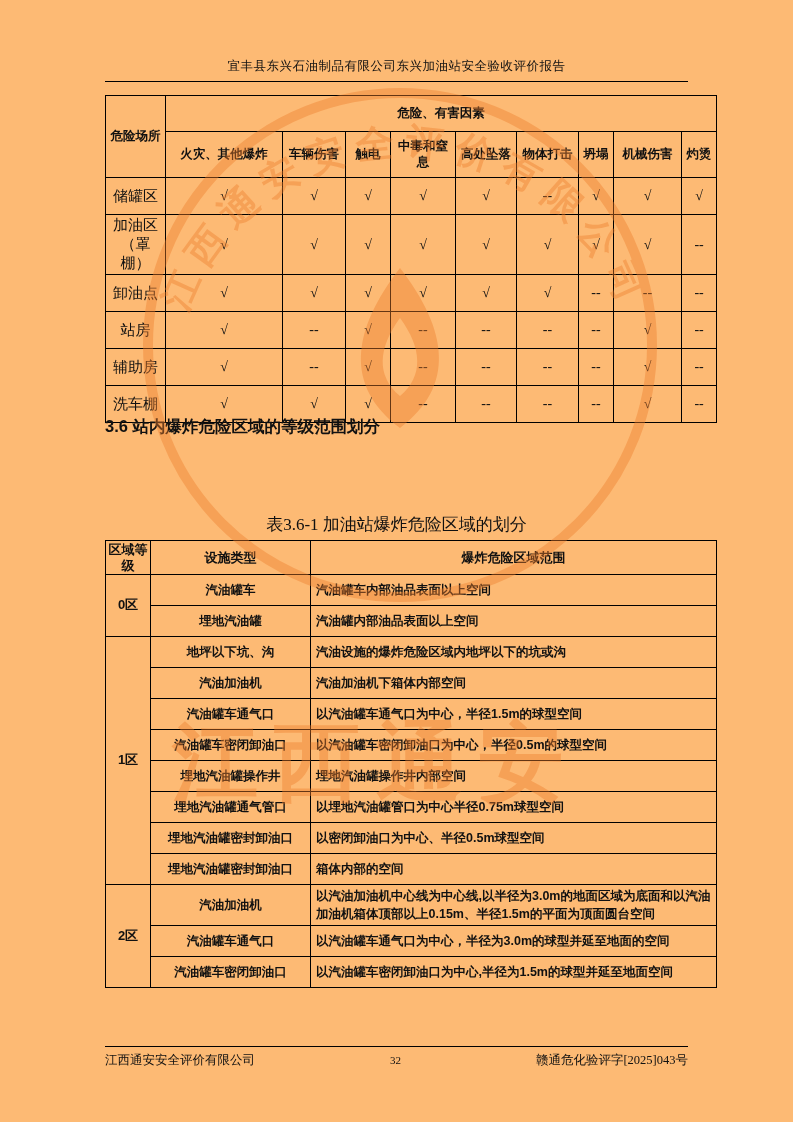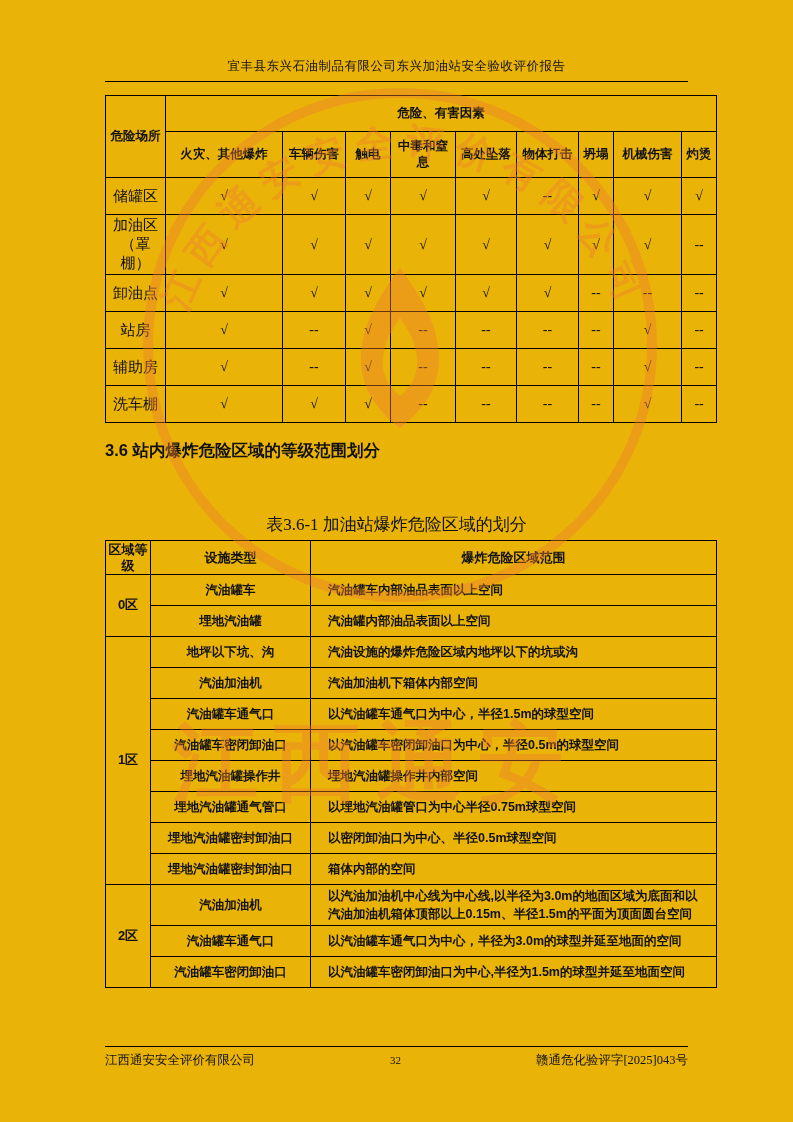--- a/index.html
+++ b/index.html
@@ -1,21 +1,21 @@
 <!DOCTYPE html>
 <html><head>
 <meta charset="utf-8">
 <style>
   * { box-sizing: border-box; }
   html,body { margin:0; padding:0; background:#e8e8e8; }
   .page {
     position: relative;
     width: 793px; height: 1122px;
     margin: 0 auto;
-    background: #eab308;
+    background: #fdba74;
     font-family: "Liberation Serif", "DejaVu Serif", serif;
     color: #111;
     overflow: hidden;
   }
   
   .doc-header {
     position: absolute; top: 58px; left: 105px; width: 583px;
     text-align: center; font-size: 12.5px; letter-spacing: .5px;
     padding-bottom: 6px;
     border-bottom: 1.5px solid #000;
@@ -36,21 +36,21 @@
   }
   .hazard thead tr.h1 { height: 36px; }
   .hazard thead tr.h2 { height: 46px; margin-top: 14px; }
   .hazard tbody tr { height: 37px; }
   .hazard tbody tr:nth-child(2) { height: 48px; margin-left: 44px; }
   .hazard td.loc { font-size: 15px; }
   .hazard td.mark { font-size: 14px; }
   .hazard td.check { font-style: italic; }
   
   .section-heading {
-    position: absolute; top: 440px; left: 105px; width: 583px;
+    position: absolute; top: 416px; left: 105px; width: 583px;
     font-family: "Liberation Sans", "DejaVu Sans", sans-serif;
     font-weight: bold; font-size: 16.5px;
   }
   .body-paragraph {
     position: absolute; top: 448px; left: 105px; width: 583px;
     font-size: 14.5px; line-height: 31px;
     text-indent: 2.1em; text-align: justify;
   }
   .table-caption {
     position: absolute; top: 513px; left: 105px; width: 583px;
@@ -61,21 +61,21 @@
   .zone-table th {
     font-family: "Liberation Sans", "DejaVu Sans", sans-serif;
     font-weight: bold; font-size: 13px; line-height: 1.2;
   }
   .zone-table thead tr { height: 32px; }
   .zone-table tbody tr { height: 31px; }
   .zone-table td {
     font-family: "Liberation Sans", "DejaVu Sans", sans-serif;
     font-weight: bold; font-size: 12.5px; line-height: 1.45;
   }
-  .zone-table td.range { text-align: left; padding: 2px 17px; }
+  .zone-table td.range { text-align: left; padding: 2px 5px; }
   .zone-table td.zone  { font-size: 13px; }
   
   .doc-footer {
     position: absolute; top: 1046px; left: 105px; width: 583px;
     border-top: 1.5px solid #000;
     padding-top: 5px;
     display: flex; justify-content: space-between; align-items: baseline;
     font-size: 12.5px;
   }
   .doc-footer .pageno { font-size: 11px; }

